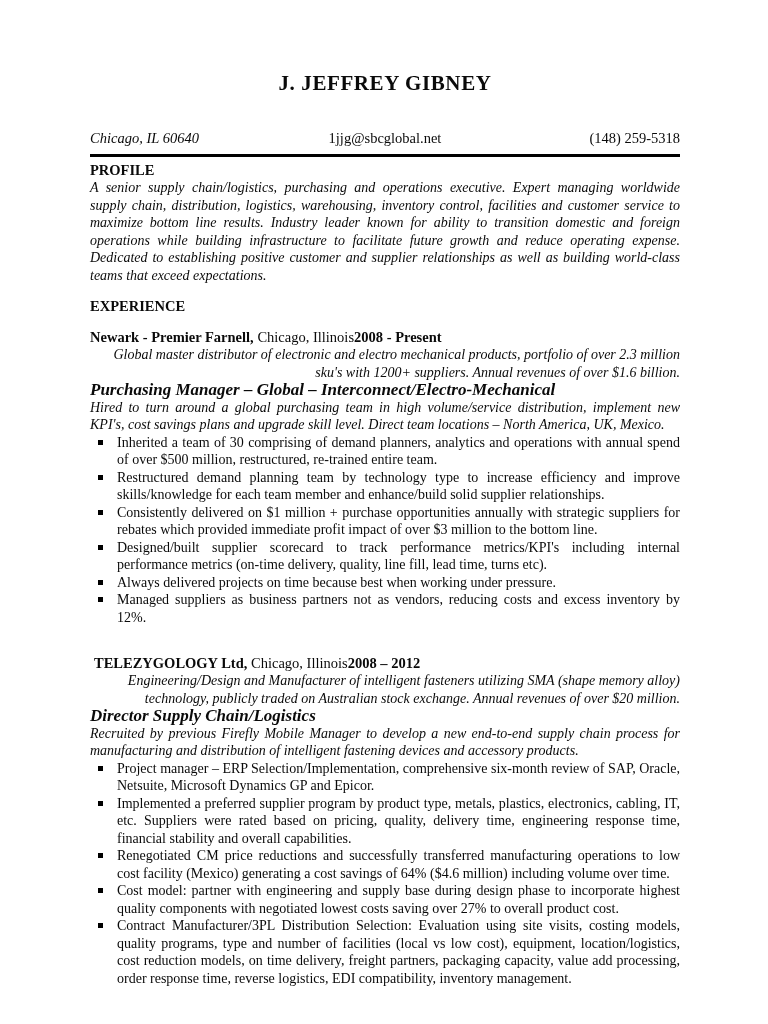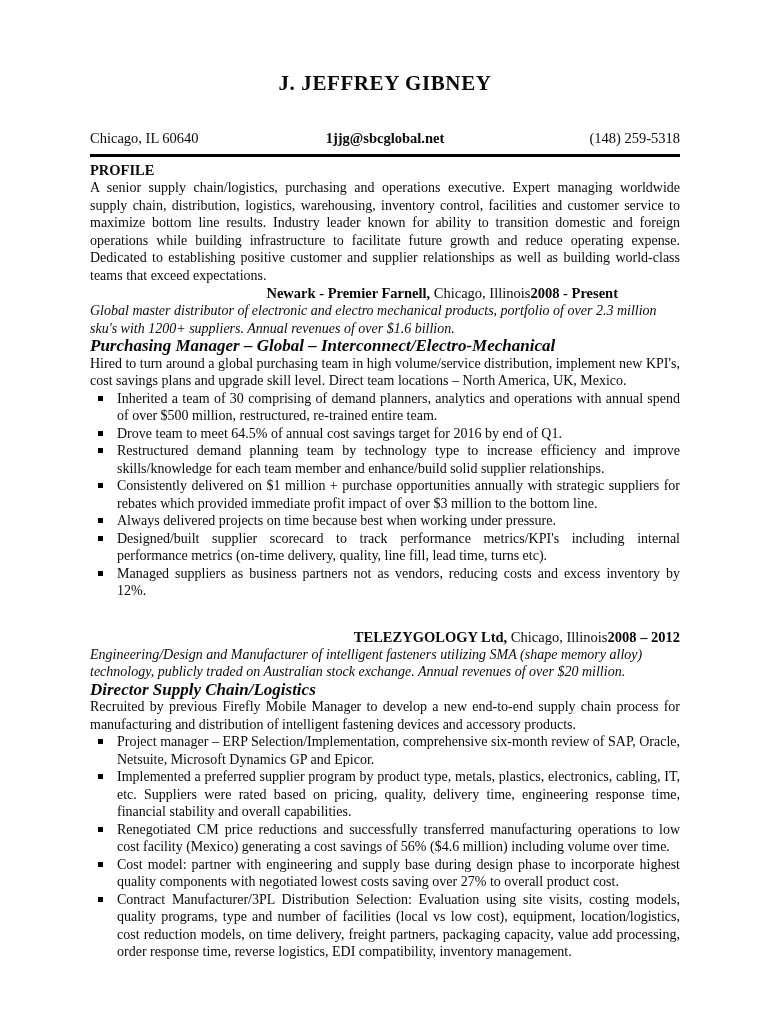--- a/index.html
+++ b/index.html
@@ -26,61 +26,62 @@
     letter-spacing: 0.6px;
     line-height: 26px;
   }
   .contact-row {
     display: grid;
     grid-template-columns: 1fr auto 1fr;
     margin-top: 33px;
     font-size: 14.5px;
     line-height: 18px;
   }
-  .contact-row .left  { text-align: left; }
-  .contact-row .mid   { text-align: left; font-weight: bold; }
+  .contact-row .left  { text-align: left; font-style: italic; }
+  .contact-row .mid   { text-align: left; }
   .contact-row .right { text-align: right; }
   .rule {
     margin-top: 7px;
     border-top: 3px solid #000000;
     height: 0;
   }
   .section-heading {
     margin: 0;
     font-size: 14.5px;
     font-weight: bold;
     text-align: left;
     line-height: 18px;
   }
   .profile-heading { margin-top: 4px; }
   .experience-heading { margin-top: 13px; margin-bottom: 13px; }
   .body-text {
     margin: 0;
     font-size: 14px;
     line-height: 17.5px;
     text-align: justify;
+    font-style: italic;
   }
   .job { margin: 0; }
   .job + .job { margin-top: 28px; }
   .job-header {
     display: flex;
-    justify-content: flex-end;
+    justify-content: flex-start;
     font-size: 14.5px;
     line-height: 18px;
   }
   .job-company-bold { font-weight: bold; }
   .job-location { font-weight: normal; }
   .job-dates { font-weight: bold; white-space: nowrap; }
   .job-dates.offset { margin-right: 62px; }
   .job-desc {
     margin: 0;
     font-style: italic;
     font-size: 14px;
     line-height: 17.5px;
-    text-align: left;
+    text-align: right;
   }
   .job-title {
     margin: 0;
     font-style: italic;
     font-weight: bold;
     font-size: 17px;
     line-height: 17.5px;
   }
   ul.bullets {
     list-style: none;
@@ -113,50 +114,51 @@
     <span class="left">Chicago, IL 60640</span>
     <span class="mid">1jjg@sbcglobal.net</span>
     <span class="right">(148) 259-5318</span>
   </div>
 
   <div class="rule"></div>
 
   <h2 class="section-heading profile-heading">PROFILE</h2>
   <p class="body-text">A senior supply chain/logistics, purchasing and operations executive.  Expert managing worldwide supply chain, distribution, logistics, warehousing, inventory control, facilities and customer service to maximize bottom line results.  Industry leader known for ability to transition domestic and foreign operations while building infrastructure to facilitate future growth and reduce operating expense. Dedicated to establishing positive customer and supplier relationships as well as building world-class teams that exceed expectations.</p>
 
+  <h2 class="section-heading experience-heading">EXPERIENCE</h2>
 
   <section class="job">
     <div class="job-header">
       <span><span class="job-company-bold">Newark - Premier Farnell,</span><span class="job-location"> Chicago, Illinois</span></span>
       <span class="job-dates offset">2008 - Present</span>
     </div>
     <p class="job-desc">Global master distributor of electronic and electro mechanical products, portfolio of over 2.3 million sku's with 1200+ suppliers. Annual revenues of over $1.6 billion.</p>
     <p class="job-title">Purchasing Manager – Global – Interconnect/Electro-Mechanical</p>
     <p class="body-text">Hired to turn around a global purchasing team in high volume/service distribution, implement new KPI's, cost savings plans and upgrade skill level.  Direct team locations – North America, UK, Mexico.</p>
     <ul class="bullets">
       <li><span class="sq"></span><span>Inherited a team of 30 comprising of demand planners, analytics and operations with annual spend of over $500 million, restructured, re-trained entire team.</span></li>
-      <li><span class="sq"></span><span>Drove team to meet 64.5% of annual cost savings target for 2016 by end of Q1.</span></li>
+      <li><span class="sq"></span></li>
       <li><span class="sq"></span><span>Restructured demand planning team by technology type to increase efficiency and improve skills/knowledge for each team member and enhance/build solid supplier relationships.</span></li>
       <li><span class="sq"></span><span>Consistently delivered on $1 million + purchase opportunities annually with strategic suppliers for rebates which provided immediate profit impact of over $3 million to the bottom line.</span></li>
+      <li><span class="sq"></span><span>Designed/built supplier scorecard to track performance metrics/KPI's including internal performance metrics (on-time delivery, quality, line fill, lead time, turns etc).</span></li>
       <li><span class="sq"></span><span>Always delivered projects on time because best when working under pressure.</span></li>
-      <li><span class="sq"></span><span>Designed/built supplier scorecard to track performance metrics/KPI's including internal performance metrics (on-time delivery, quality, line fill, lead time, turns etc).</span></li>
       <li><span class="sq"></span><span>Managed suppliers as business partners not as vendors, reducing costs and excess inventory by 12%.</span></li>
     </ul>
   </section>
 
   <section class="job">
     <div class="job-header tele-indent">
       <span><span class="job-company-bold">TELEZYGOLOGY Ltd,</span><span class="job-location"> Chicago, Illinois</span></span>
       <span class="job-dates">2008 – 2012</span>
     </div>
     <p class="job-desc">Engineering/Design and Manufacturer of intelligent fasteners utilizing SMA (shape memory alloy) technology, publicly traded on Australian stock exchange.  Annual revenues of over $20 million.</p>
     <p class="job-title">Director Supply Chain/Logistics</p>
     <p class="body-text">Recruited by previous Firefly Mobile Manager to develop a new end-to-end supply chain process for manufacturing and distribution of intelligent fastening devices and accessory products.</p>
     <ul class="bullets">
       <li><span class="sq"></span><span>Project manager – ERP Selection/Implementation, comprehensive six-month review of SAP, Oracle, Netsuite, Microsoft Dynamics GP and Epicor.</span></li>
       <li><span class="sq"></span><span>Implemented a preferred supplier program by product type, metals, plastics, electronics, cabling, IT, etc. Suppliers were rated based on pricing, quality, delivery time, engineering response time, financial stability and overall capabilities.</span></li>
-      <li><span class="sq"></span><span>Renegotiated CM price reductions and successfully transferred manufacturing operations to low cost facility (Mexico) generating a cost savings of 56% ($4.6 million) including volume over time.</span></li>
+      <li><span class="sq"></span><span>Renegotiated CM price reductions and successfully transferred manufacturing operations to low cost facility (Mexico) generating a cost savings of 64% ($4.6 million) including volume over time.</span></li>
       <li><span class="sq"></span><span>Cost model: partner with engineering and supply base during design phase to incorporate highest quality components with negotiated lowest costs saving over 27% to overall product cost.</span></li>
       <li><span class="sq"></span><span>Contract Manufacturer/3PL Distribution Selection: Evaluation using site visits, costing models, quality programs, type and number of facilities (local vs low cost), equipment, location/logistics, cost reduction models, on time delivery, freight partners, packaging capacity, value add processing, order response time, reverse logistics, EDI compatibility, inventory management.</span></li>
     </ul>
   </section>
 
 </div>
 
 </body></html>

